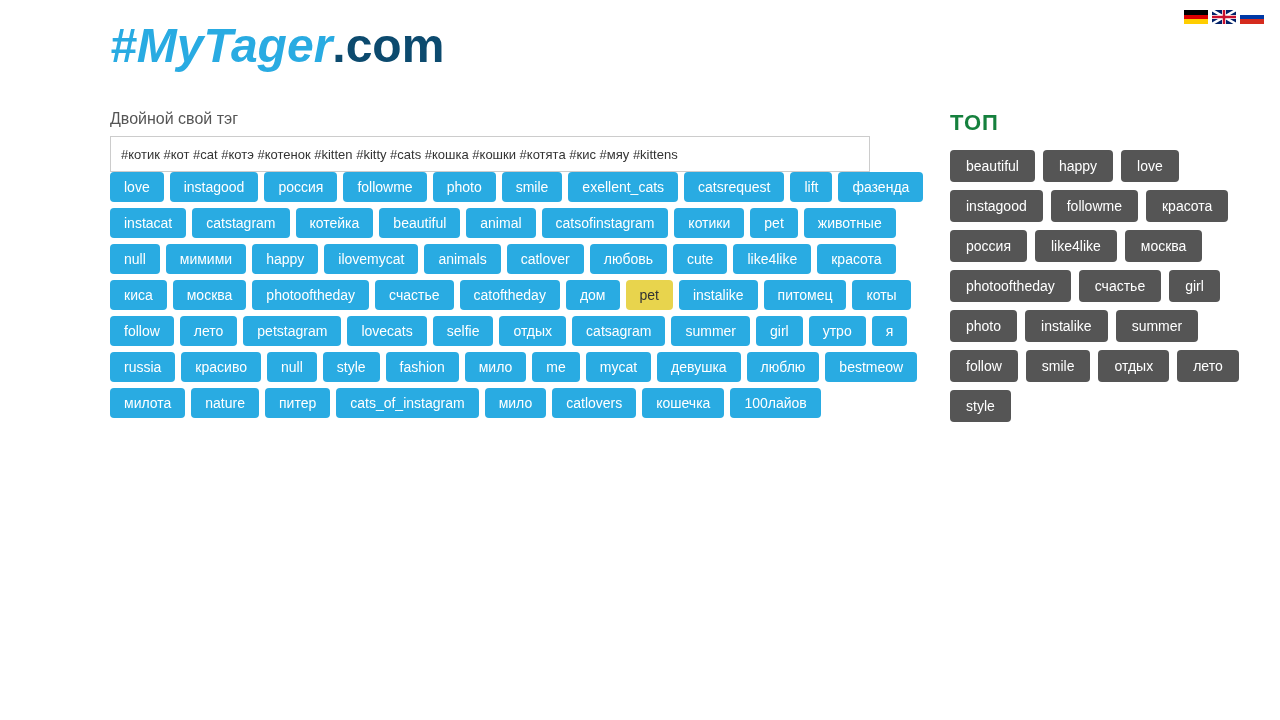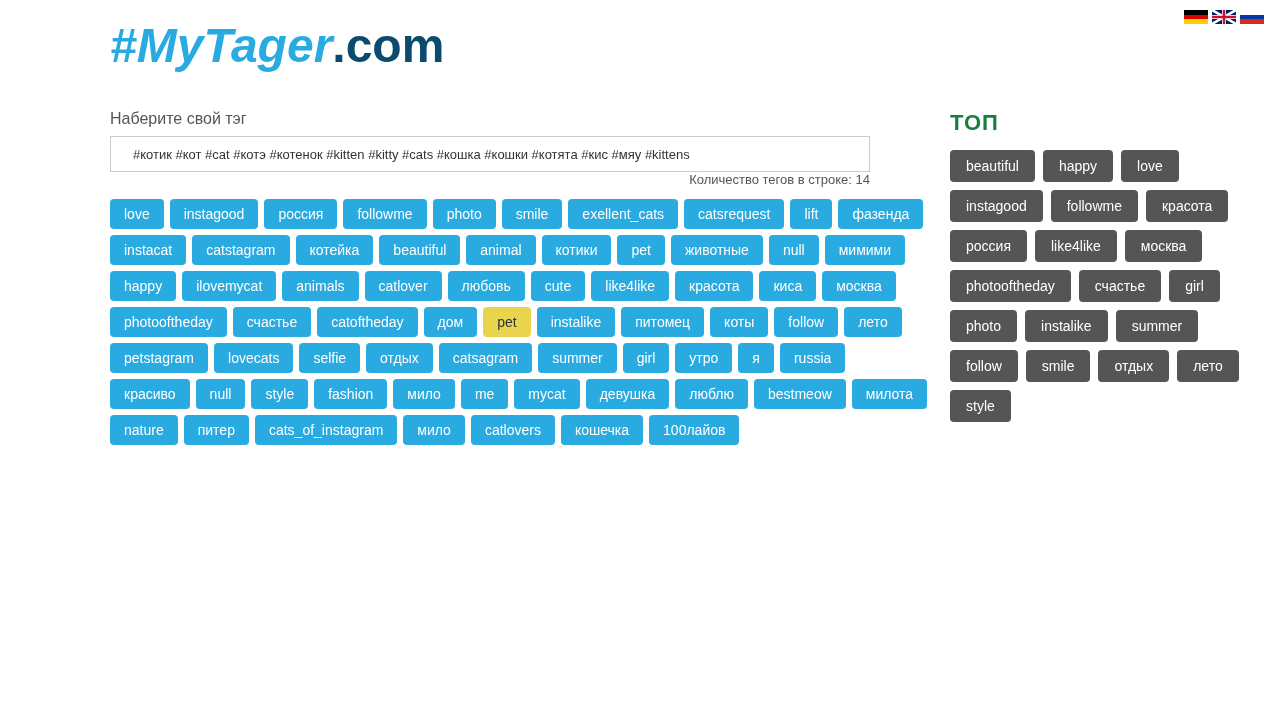--- a/index.html
+++ b/index.html
@@ -74,21 +74,21 @@
     #label-row {
       position: relative;
       width: 100%;
       margin-bottom: 8px;
     }
 
     #tag-input {
       width: 760px;
       height: 36px;
       border: 1px solid #ccc;
-      padding: 6px 22px;
+      padding: 6px 10px;
       font-size: 13px;
       color: #333;
       outline: none;
     }
 
     #tag-count {
       text-align: right;
       width: 760px;
       font-size: 13px;
       color: #555;
@@ -171,44 +171,44 @@
   </span>
   <span class="flag flag-ru"></span>
 </div>
 
 <div id="logo">
   <span class="hash">#</span><span>MyTager</span><span class="com">.com</span>
 </div>
 
 <div id="main-content">
   <div id="label-row">
-    <span id="label-type">Наберите свой тэг</span>
+    <span id="label-type">Двойной свой тэг</span>
   </div>
 
   <input id="tag-input" type="text" value="#котик #кот #cat #котэ #котенок #kitten #kitty #cats #кошка #кошки #котята #кис #мяу #kittens" style="">
 
-  <div id="tag-count">Количество тегов в строке: 14</div>
 
   <div id="tags-grid">
 
   <button class="tag-btn">love</button>
       <button class="tag-btn">instagood</button>
       <button class="tag-btn">россия</button>
       <button class="tag-btn">followme</button>
       <button class="tag-btn">photo</button>
       <button class="tag-btn">smile</button>
       <button class="tag-btn">exellent_cats</button>
       <button class="tag-btn">catsrequest</button>
       <button class="tag-btn">lift</button>
       <button class="tag-btn">фазенда</button>
       <button class="tag-btn">instacat</button>
       <button class="tag-btn">catstagram</button>
       <button class="tag-btn">котейка</button>
       <button class="tag-btn">beautiful</button>
       <button class="tag-btn">animal</button>
+      <button class="tag-btn">catsofinstagram</button>
       <button class="tag-btn">котики</button>
       <button class="tag-btn">pet</button>
       <button class="tag-btn">животные</button>
       <button class="tag-btn">null</button>
       <button class="tag-btn">мимими</button>
       <button class="tag-btn">happy</button>
       <button class="tag-btn">ilovemycat</button>
       <button class="tag-btn">animals</button>
       <button class="tag-btn">catlover</button>
       <button class="tag-btn">любовь</button>

